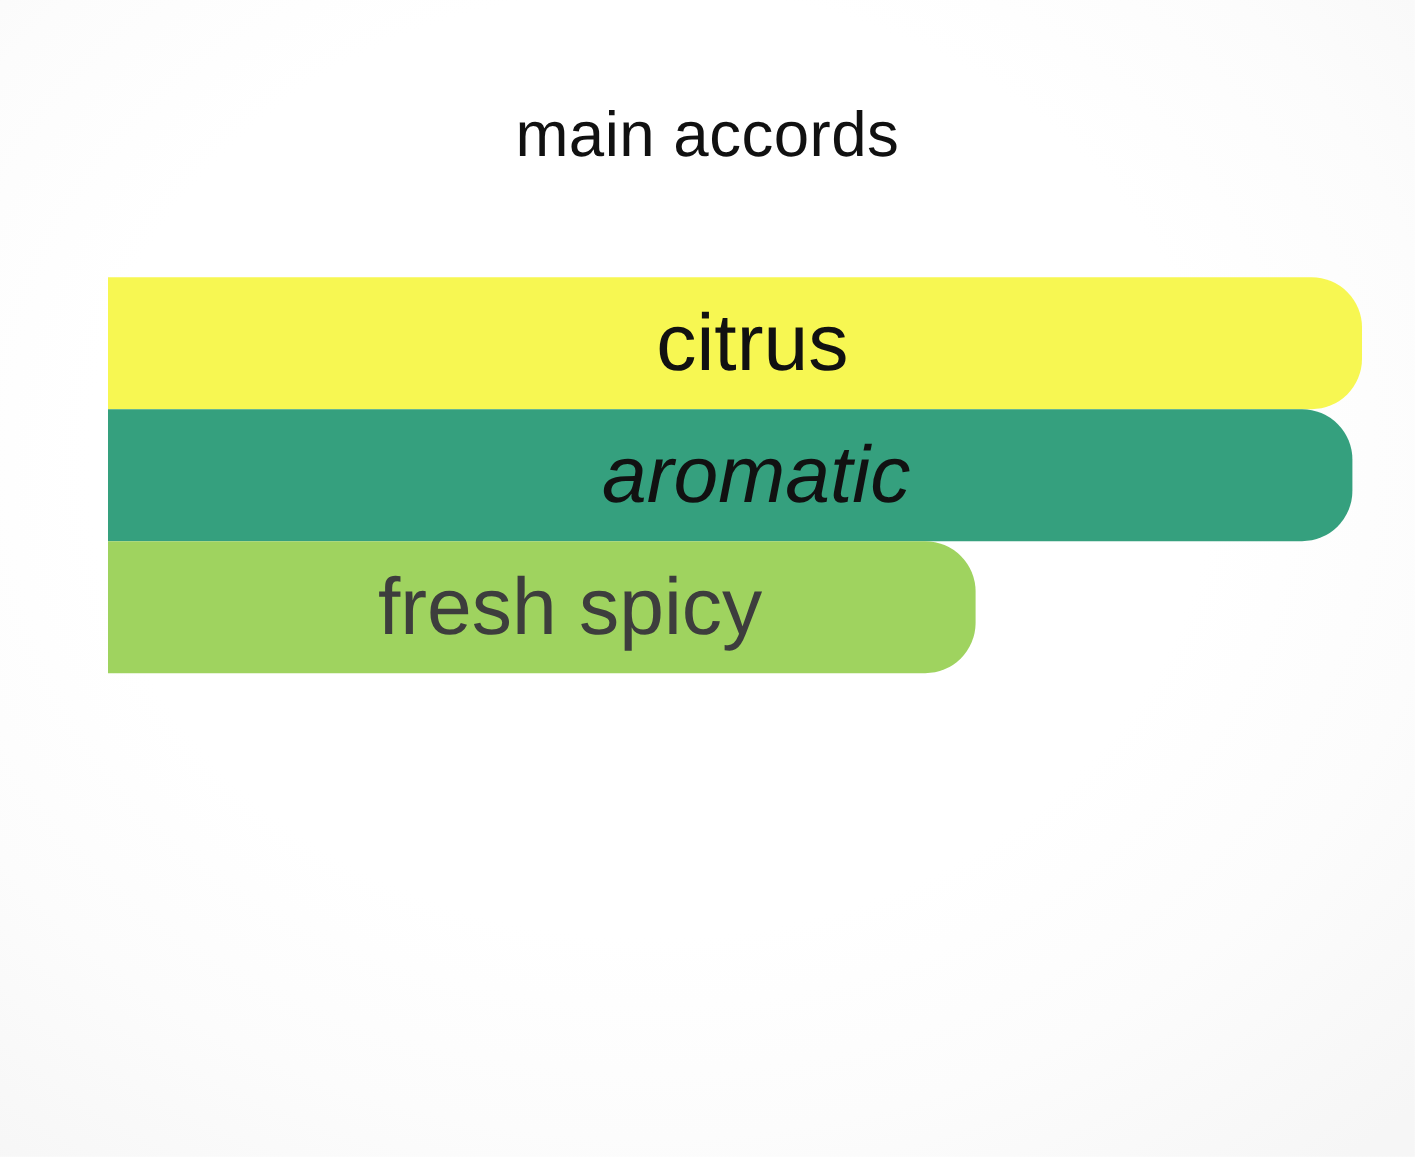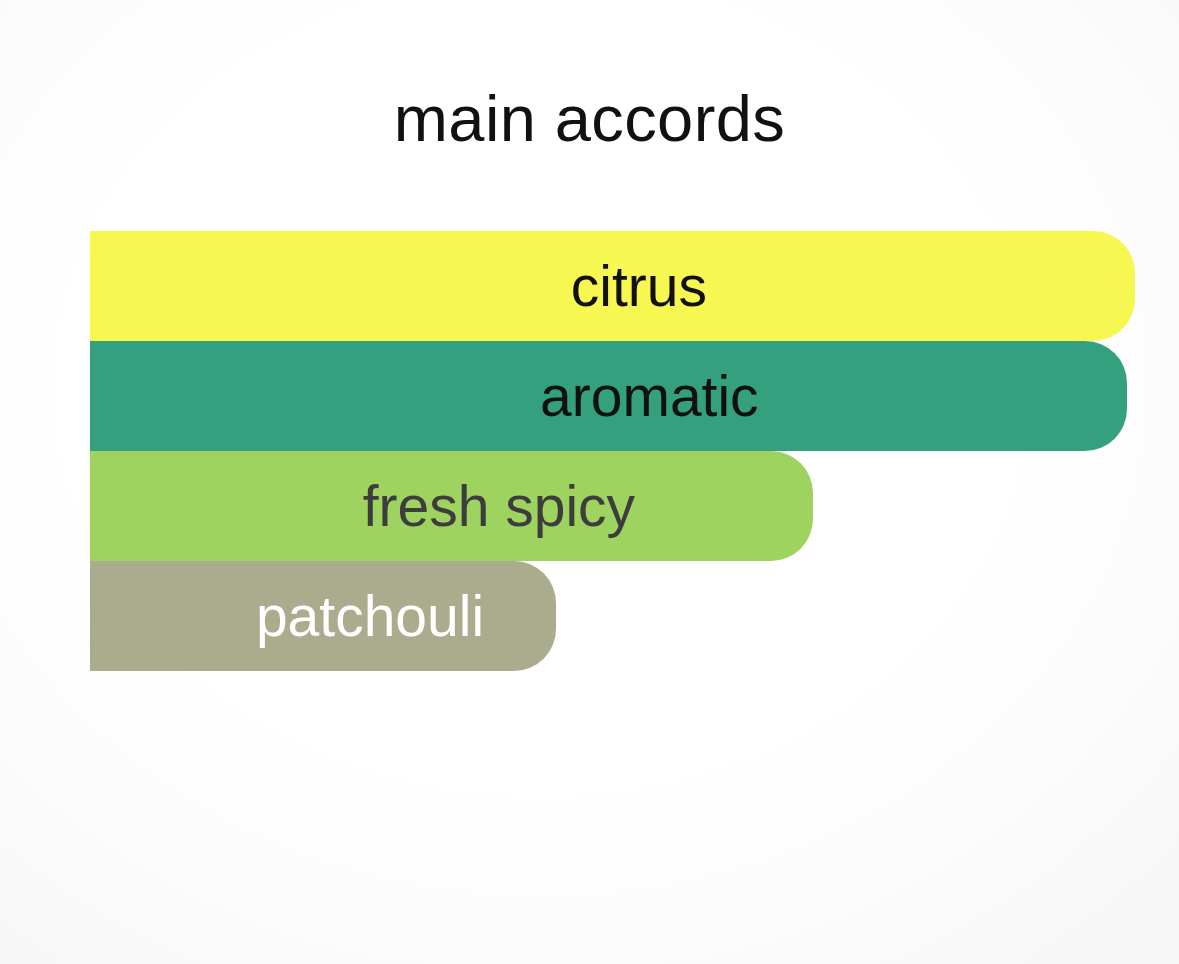--- a/index.html
+++ b/index.html
@@ -24,21 +24,21 @@
       radial-gradient(ellipse 900px 760px at 46% 40%, #ffffff 0%, #ffffff 52%, #fcfcfc 74%, #f6f6f6 100%);
   }
 
   
   #chart-title {
     position: absolute;
     top: 86px;
     left: 0;
     width: 1179px;
     text-align: center;
-    font-size: 65px;
+    font-size: 53px;
     line-height: 1.0;
     font-weight: 400;
     letter-spacing: 0.4px;
     color: #111111;
     font-family: "Liberation Sans", "DejaVu Sans", sans-serif;
     -webkit-font-smoothing: antialiased;
   }
 
   
   #bars-group {
@@ -62,34 +62,34 @@
     border-radius: 0 42px 42px 0;
     box-sizing: border-box;
     display: flex;
     align-items: center;
     justify-content: flex-end;
     overflow: visible;
   }
 
   .accord-label {
     display: block;
-    font-size: 57px;
+    font-size: 67px;
     line-height: 110px;
     font-weight: 400;
     letter-spacing: 0px;
     white-space: nowrap;
     padding-right: 52px;
     font-family: "Liberation Sans", "DejaVu Sans", sans-serif;
     text-align: right;
     -webkit-font-smoothing: antialiased;
   }
 
   
   .accord-row[data-index="0"] .accord-label { padding-right: 428px; }
-  .accord-row[data-index="1"] .accord-label { padding-right: 368px; }
+  .accord-row[data-index="1"] .accord-label { padding-right: 368px; font-style: italic; }
   .accord-row[data-index="2"] .accord-label { padding-right: 178px; }
   .accord-row[data-index="3"] .accord-label { padding-right: 112px; }
   .accord-row[data-index="4"] .accord-label { padding-right: 90px; }
   .accord-row[data-index="5"] .accord-label { padding-right: 72px; }
 </style>
 </head>
 <body>
 
 <div id="accords-figure">
 
@@ -104,20 +104,15 @@
       <div class="accord-row" data-index="1">
         <div class="accord-bar" style="width: 99.2%; background: rgb(53, 160, 126);">
           <span class="accord-label" style="color: rgb(17, 17, 17);">aromatic</span>
         </div>
       </div>
       <div class="accord-row" data-index="2">
         <div class="accord-bar" style="width: 69.2%; background: rgb(159, 211, 95);">
           <span class="accord-label" style="color: rgb(61, 61, 61);">fresh spicy</span>
         </div>
       </div>
-      <div class="accord-row" data-index="5">
-        <div class="accord-bar" style="width: 44.6%; background: rgb(171, 172, 141);">
-          <span class="accord-label" style="color: rgb(255, 255, 255);">patchouli</span>
-        </div>
-      </div>
     </div>
 
 </div>
 
 </body></html>

